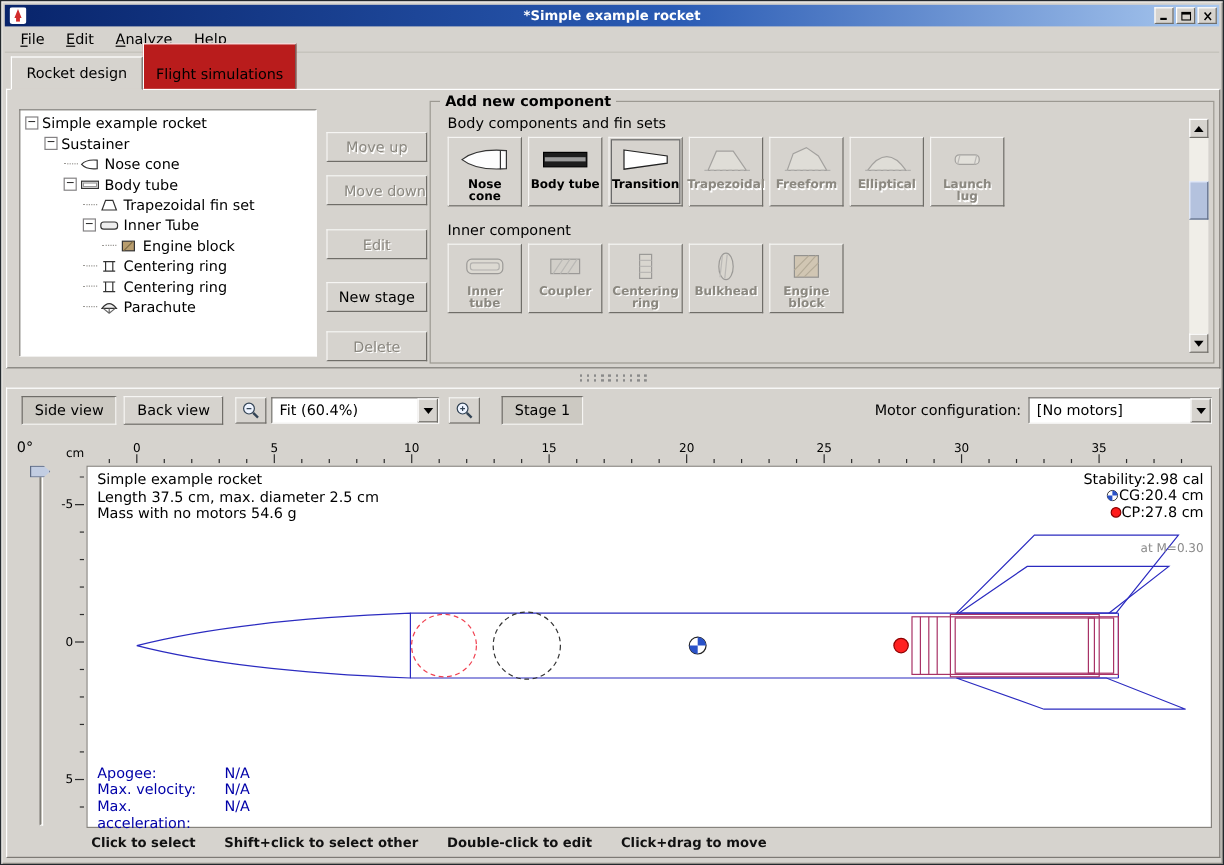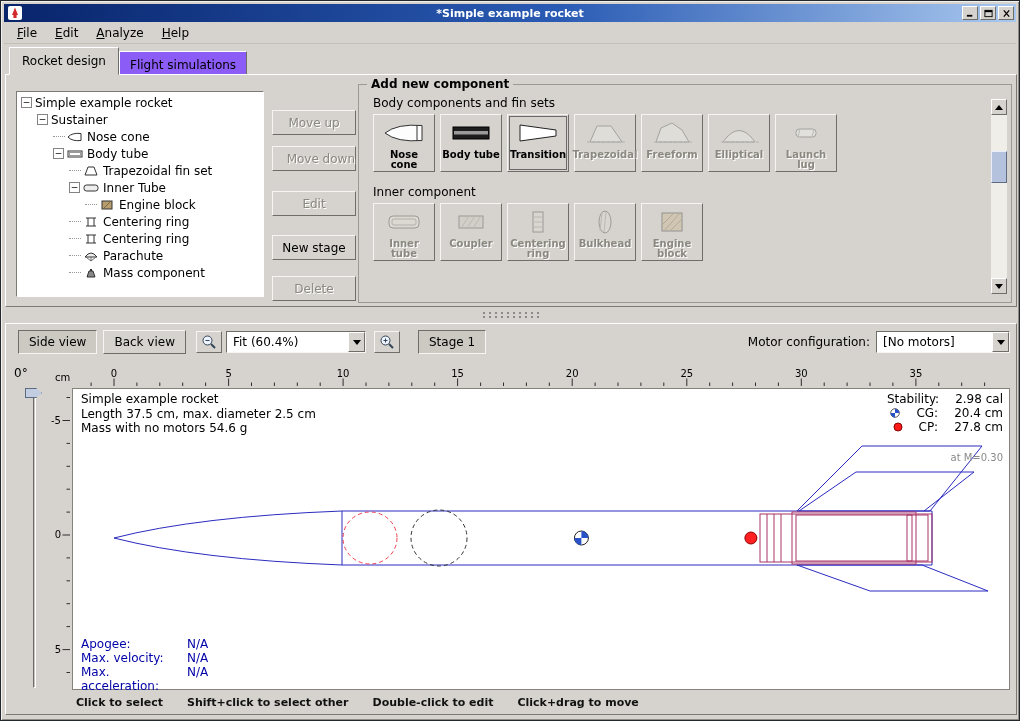--- a/index.html
+++ b/index.html
@@ -23,21 +23,21 @@
   
   .menubar{position:absolute;left:3px;top:22px;right:3px;height:21px;display:flex;align-items:center;
            font-size:12px;border-bottom:1px solid #c3c0b9;padding-left:4px}
   .menu-item{padding:2px 9px}
 
   
   .tabs{position:absolute;left:8px;top:46px;height:28px;display:flex;align-items:flex-end;z-index:5}
   .tab{font-size:12px;background:#d6d3ce;border:1px solid;border-color:#fff #6f6d68 #d6d3ce #fff;
        padding:6px 12px;height:28px;position:relative}
   .tab.active{z-index:6}
-  .tab:not(.active){background:#8b5cf6;height:23px;padding:6px 10px;margin-bottom:1px;border-bottom:none}
+  .tab:not(.active){background:#b91c1c;height:38px;padding:18px 10px;margin-bottom:1px;border-bottom:none}
 
   
   .top-panel{position:absolute;left:4px;top:73px;width:1012px;height:233px;background:#d6d3ce;
              border:1px solid;border-color:#fff #7d7a75 #7d7a75 #fff}
   .bottom-panel{position:absolute;left:4px;top:322px;width:1012px;height:392px;background:#d6d3ce;
                 border:1px solid;border-color:#fff #7d7a75 #7d7a75 #fff}
   .splitter{position:absolute;left:4px;top:306px;width:1012px;height:16px;display:flex;flex-direction:column;
             align-items:center;justify-content:center;gap:2px}
   .splitter .dots{width:56px;height:2px;background-image:repeating-linear-gradient(90deg,#8a8a8a 0 2px,transparent 2px 6px)}
 
@@ -94,21 +94,21 @@
   .view-toolbar .btn{height:24px;padding:0 10px}
   .icon-btn{width:26px;height:22px !important;padding:0 !important;display:flex;align-items:center;justify-content:center}
   .icon-btn svg{width:16px;height:16px;display:block}
   .combo{height:22px;background:#fff;border:1px solid;border-color:#6f6d68 #f6f5f3 #f6f5f3 #6f6d68;
          display:flex;align-items:center;font-size:12px}
   .combo-text{flex:1;padding:0 6px;white-space:nowrap;overflow:hidden}
   .combo-arrow{width:17px;height:100%;background:#d6d3ce;border:1px solid;border-color:#fff #6f6d68 #6f6d68 #fff;
                display:flex;align-items:center;justify-content:center}
   .combo-arrow::before{content:"";border:4px solid transparent;border-top:5px solid #000;margin-top:5px}
   .zoom-combo{width:140px;margin:0 4px}
-  .motor-combo{width:134px;margin-left:6px}
+  .motor-combo{width:153px;margin-left:6px}
   .tb-label{font-size:12px}
   .ml6{margin-left:6px}.ml10{margin-left:10px}.ml4{margin-left:4px}.ml18{margin-left:18px}.mla{margin-left:auto}
 
   
   .rot-label{position:absolute;left:8px;top:42px;font-size:12px}
   .slider-track{position:absolute;left:27px;top:68px;width:3px;height:296px;background:#c6c3bc;
                 border:1px solid;border-color:#6f6d68 #fff #fff #6f6d68}
   .slider-handle{position:absolute;left:19px;top:64px;width:17px;height:10px;background:#bfccе4;
                  background:#c2cde2;border:1px solid #5e6b85;clip-path:polygon(0 0,65% 0,100% 50%,65% 100%,0 100%)}
   .hruler{position:absolute;left:46px;top:44px;width:958px;height:18px}
@@ -116,21 +116,21 @@
   .tick{stroke:#2e2e2e;stroke-width:1}
   .rnum{font-size:10px;fill:#000}
   .canvas{position:absolute;left:66px;top:64px;width:938px;height:302px;background:#fff;border:1px solid #86837d}
   .canvas svg.rocket{position:absolute;left:0;top:0;width:100%;height:100%}
   .blue{stroke:#2b2bc0;fill:none;stroke-width:1}
   .maroon{stroke:#a83266;fill:none;stroke-width:1}
   .dash-red{stroke:#f04050;fill:none;stroke-dasharray:4 3}
   .dash-black{stroke:#333;fill:none;stroke-dasharray:4 3}
   .info-block{position:absolute;left:8px;top:3px;font-size:12px;line-height:14.5px;color:#000}
   .stab-block{position:absolute;right:6px;top:3px;text-align:right;font-size:12px;line-height:14px}
-  .stab-line{display:flex;justify-content:flex-end;align-items:center;gap:16px}
+  .stab-line{display:flex;justify-content:flex-end;align-items:center;gap:0}
   .mini-icon svg{display:block}
   .mach{color:#8a8a8a;font-size:10px;margin-top:17px}
   .sim-block{position:absolute;left:8px;top:248px;font-size:12px;line-height:14px;color:#0000a8}
   .sim-row{display:flex}
   .sim-label{width:106px}
   .hint-row{position:absolute;left:70px;top:372px;display:flex;gap:24px;font-size:11px;font-weight:bold;color:#111}
 </style>
 </head>
 <body>
 
@@ -264,31 +264,20 @@
         <div class="tree-row">
           <span class="tree-indent" style="width: 48px;"></span>
           <span class="tree-line"></span>
           <span class="tree-icon">
             <svg viewBox="0 0 16 12">
               <path d="M2 7 Q8 -1 14 7 Z" fill="#eee" stroke="#333"></path>
               <path d="M3 7 L8 11 M8 7 L8 11 M13 7 L8 11" stroke="#666" fill="none"></path>
             </svg>
           </span>
           <span class="tree-label">Parachute</span>
-        </div>
-        <div class="tree-row">
-          <span class="tree-indent" style="width: 48px;"></span>
-          <span class="tree-line"></span>
-          <span class="tree-icon">
-            <svg viewBox="0 0 16 12">
-              <path d="M4 10 L6 4 H10 L12 10 Z" fill="#888" stroke="#333"></path>
-              <rect x="7" y="2" width="2" height="2" fill="#333"></rect>
-            </svg>
-          </span>
-          <span class="tree-label">Mass component</span>
         </div>
       </div>
     <div class="actions" id="actions">
         <button class="btn action-btn disabled" disabled="" style="top: 23px;">Move up</button>
         <button class="btn action-btn disabled" disabled="" style="top: 59px; text-align: right;">Move down</button>
         <button class="btn action-btn disabled" disabled="" style="top: 104px;">Edit</button>
         <button class="btn action-btn" style="top: 148px;">New stage</button>
         <button class="btn action-btn disabled" disabled="" style="top: 189px;">Delete</button>
       </div>
     <fieldset class="add-group">

